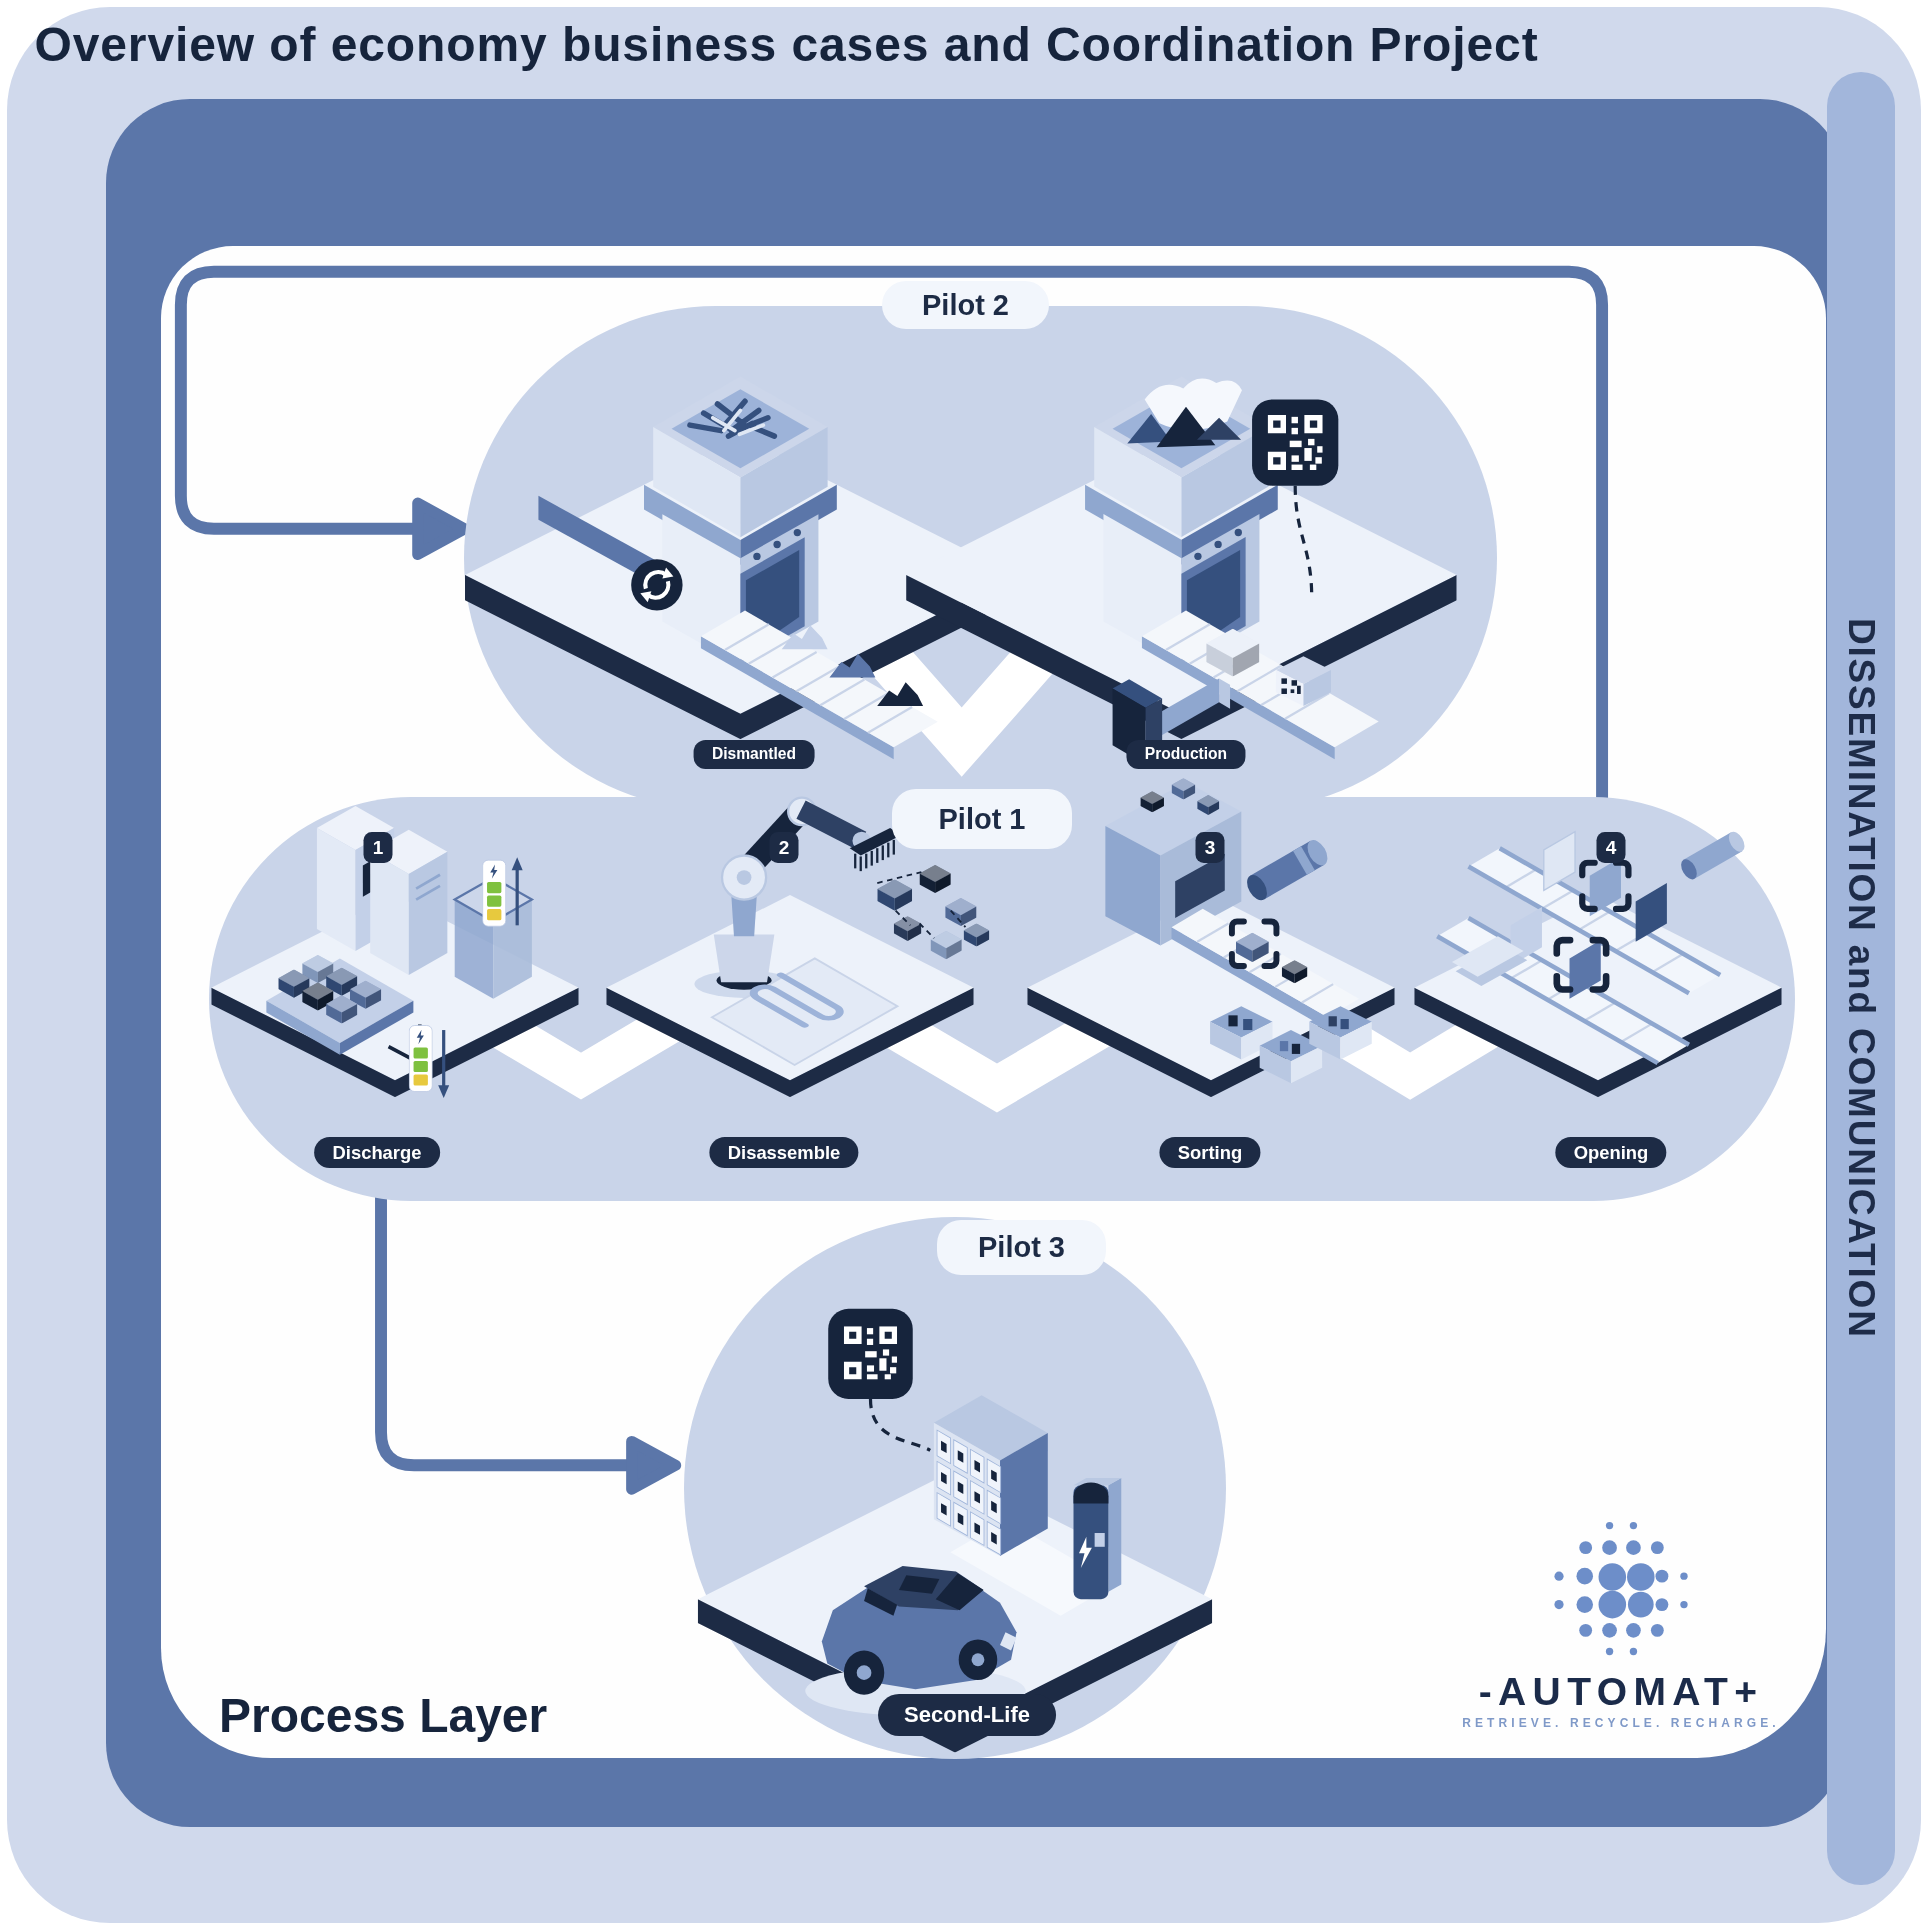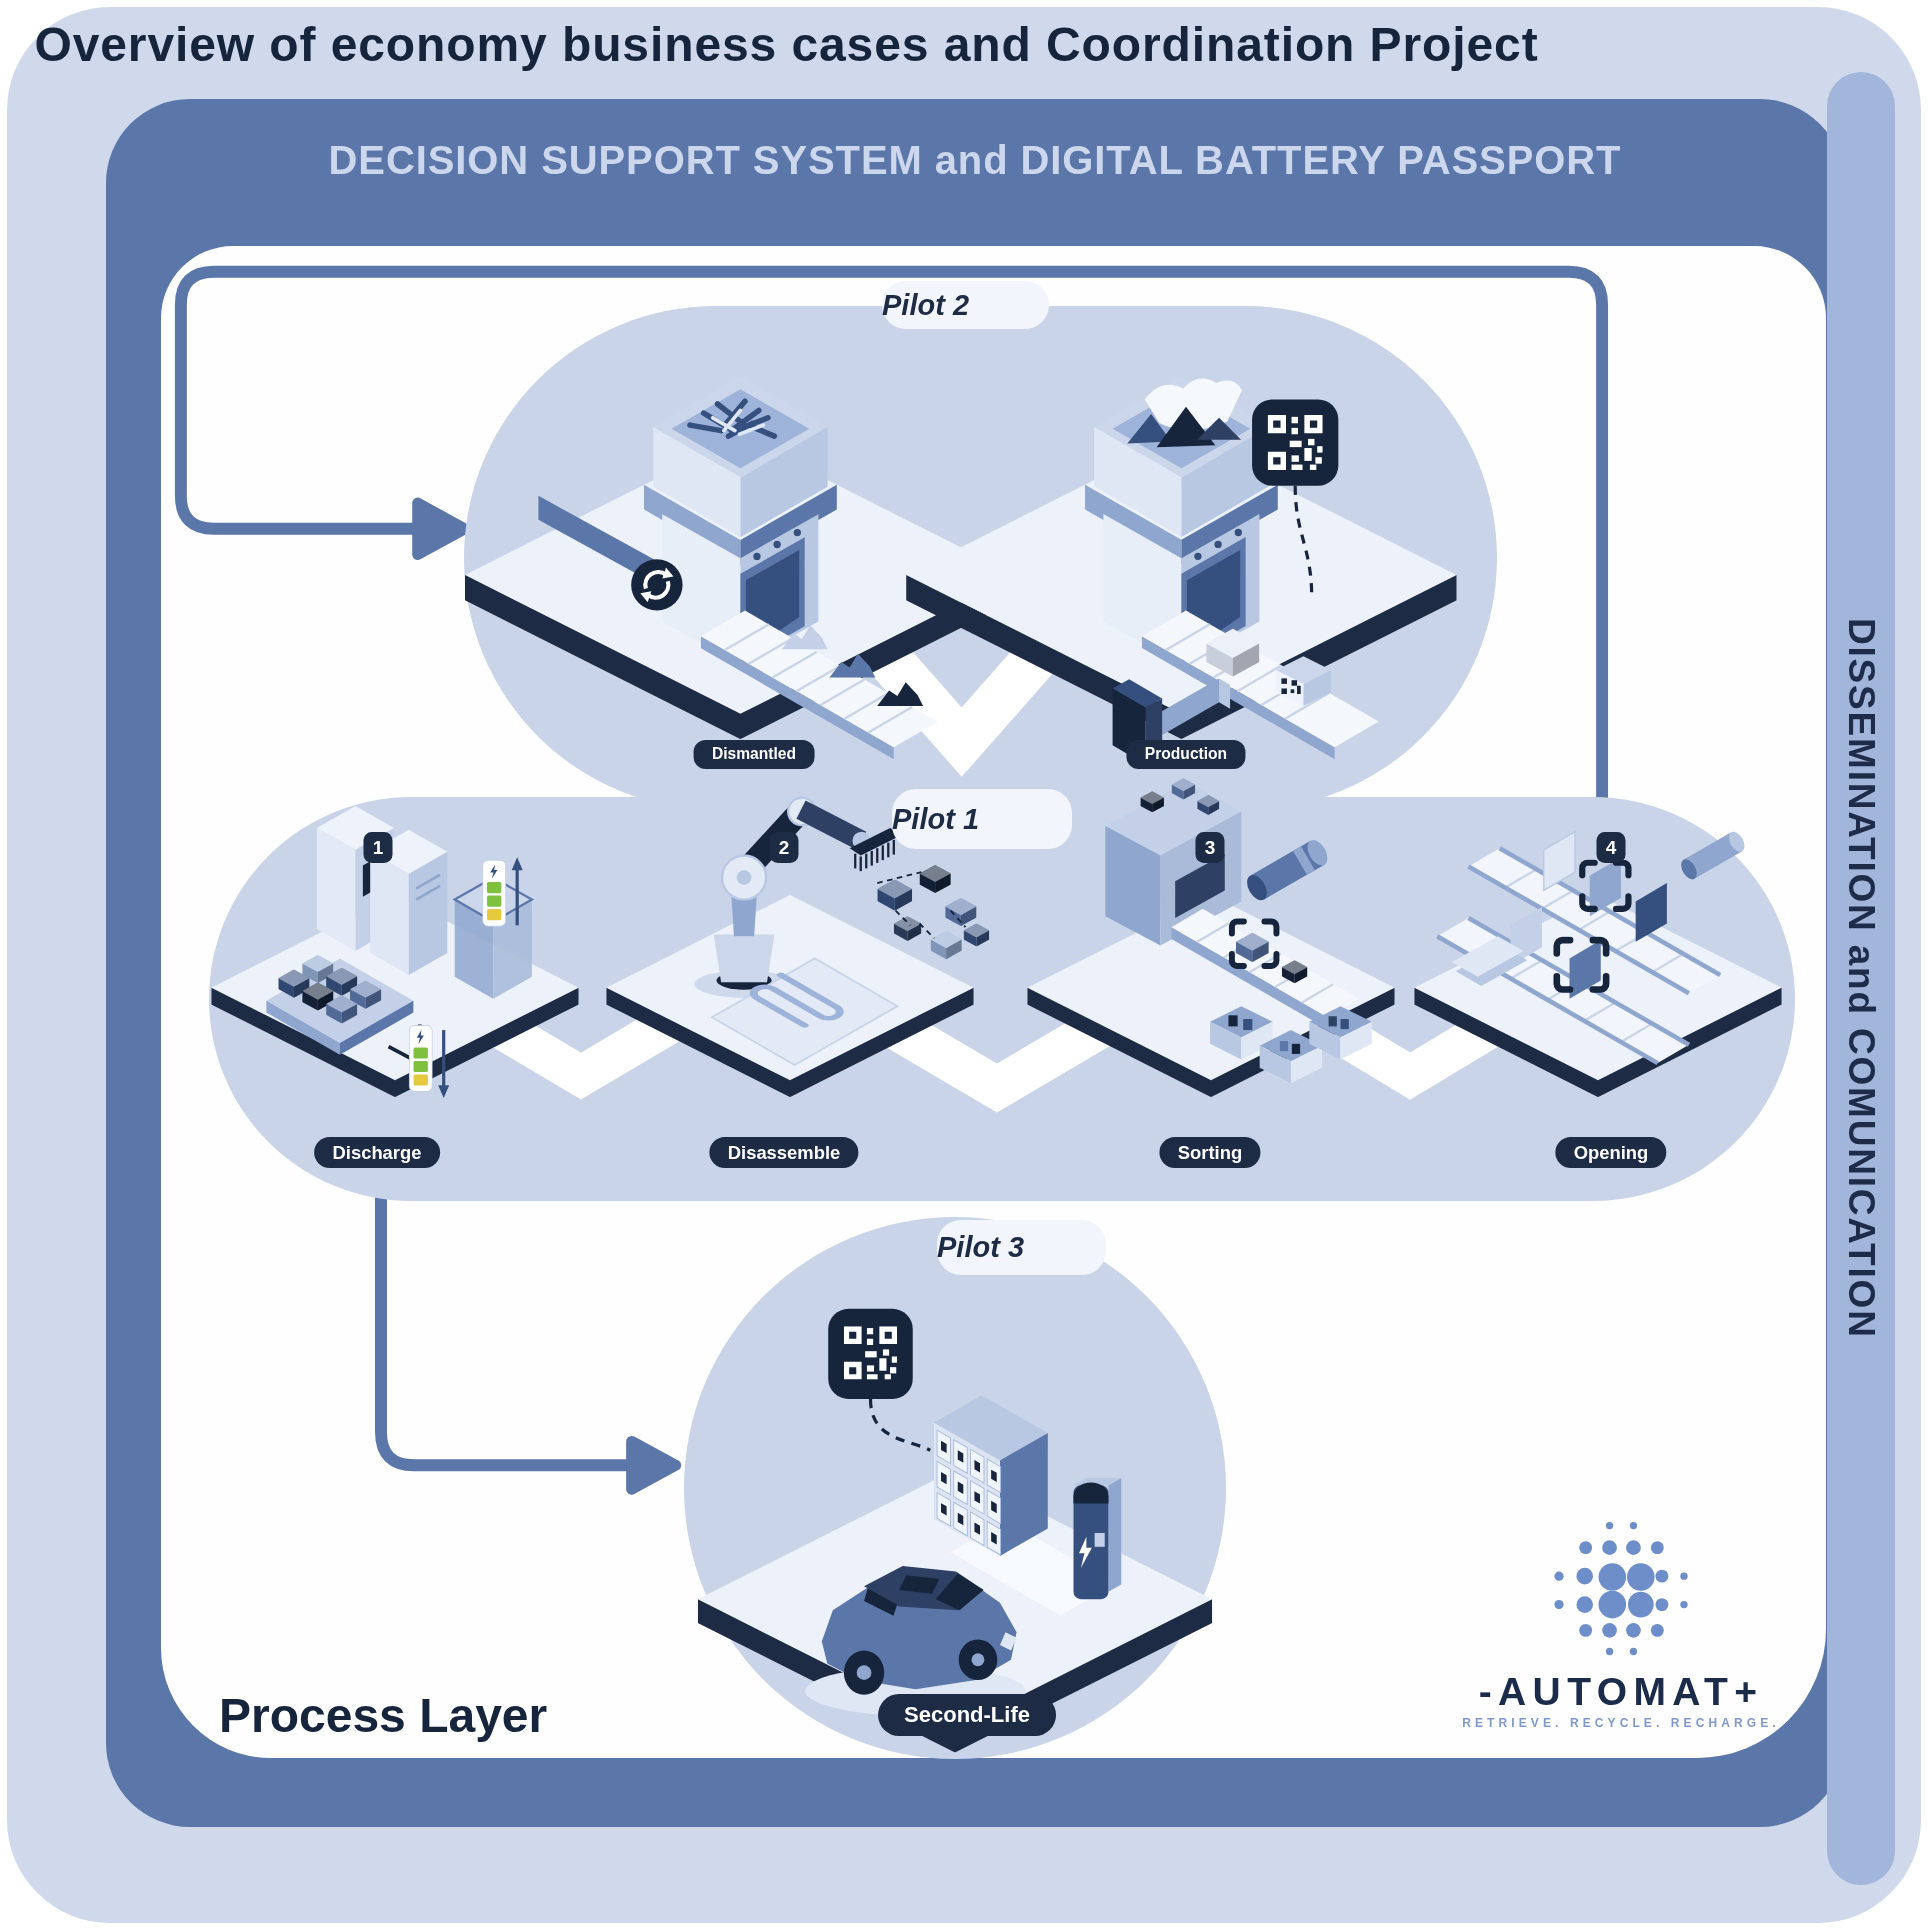--- a/index.html
+++ b/index.html
@@ -15,21 +15,21 @@
   .title{left:0;top:16.5px;width:1573px;text-align:center;font-size:48px;font-weight:800;letter-spacing:0.9px;color:var(--navy2);}
   .frame{left:106px;top:99px;width:1738px;height:1728px;background:var(--frame);border-radius:84px;}
   .frame-header{left:106px;top:138px;width:1738px;text-align:center;font-size:40px;font-weight:700;letter-spacing:0.9px;color:#ccd7ed;}
   .inner{left:161px;top:246px;width:1665px;height:1512px;background:#fefefe;border-radius:72px 72px 129px 110px;}
   .band{left:1827px;top:72px;width:68px;height:1813px;background:var(--band);border-radius:34px;display:flex;align-items:center;justify-content:center;}
   .band-text{writing-mode:vertical-rl;font-size:37px;font-weight:700;letter-spacing:1.8px;color:#1e2c49;white-space:nowrap;}
   .blob{background:var(--blob);}
   .blob-p2{left:464px;top:306px;width:1033px;height:504px;border-radius:253px;}
   .blob-p1{left:209px;top:797px;width:1586px;height:404px;border-radius:202px;}
   .blob-p3{left:684px;top:1217px;width:542px;height:542px;border-radius:50%;}
-  .pill-lg{background:var(--pillwhite);color:var(--navy);border-radius:24px;display:flex;align-items:center;justify-content:flex-start;font-weight:700;font-size:29px;font-style:italic;}
+  .pill-lg{background:var(--pillwhite);color:var(--navy);border-radius:24px;display:flex;align-items:center;justify-content:center;font-weight:700;font-size:29px;}
   .pill-dark{position:absolute;transform:translateX(-50%);background:var(--navy);color:#fff;border-radius:12px;display:flex;align-items:center;justify-content:center;font-weight:700;white-space:nowrap;}
   .pill-sm{height:28.5px;font-size:15.6px;padding:0 18.4px;}
   .pill-md{height:31px;font-size:18.4px;padding:0 18.4px;border-radius:16.5px;}
   .pill-sl{height:42px;font-size:22px;padding:0 26px;border-radius:22px;}
   .badge{position:absolute;width:29px;height:31px;background:var(--navy);border-radius:8.3px;color:#fff;font-size:19px;font-weight:700;display:flex;align-items:center;justify-content:center;transform:translateX(-50%);}
   .process-layer{left:219px;top:1688px;font-size:48px;font-weight:800;color:var(--navy2);}
   .logo{left:1451px;top:1520px;width:340px;text-align:center;}
   .logo .wordmark{margin-top:12px;font-size:39px;font-weight:700;letter-spacing:6.4px;color:#1b2b4a;white-space:nowrap;}
   .logo .tagline{margin-top:2px;font-size:12px;font-weight:700;letter-spacing:4.1px;color:#7f99c8;white-space:nowrap;}
   svg{display:block;}
@@ -107,21 +107,20 @@
     </symbol>
   </defs>
 </svg>
 
 <div class="canvas">
   <div class="abs outer"></div>
 
   <div class="abs title">Overview of economy business cases and Coordination Project</div>
 
   <div class="abs frame"></div>
-  <div class="abs frame-header">DECISION SUPPORT SYSTEM and DIGITAL BATTERY PASSPORT</div>
 
   <div class="abs inner"></div>
 
   <svg class="abs" style="left:0;top:0" width="1928" height="1928" viewBox="0 0 2100 2100">
     <g>
       <path d="M1745 880 L1745 332 Q1745 296 1709 296 L233 296 Q197 296 197 332 L197 540 Q197 576 233 576 L452 576" fill="none" stroke="#5b76a9" stroke-width="13"></path>
       <path d="M455 548 L506 576 L455 604 Z" fill="#5b76a9" stroke="#5b76a9" stroke-width="12" stroke-linejoin="round"></path>
     </g>
     <g>
       <path d="M415 1300 L415 1560 Q415 1596 451 1596 L686 1596" fill="none" stroke="#5b76a9" stroke-width="13"></path>

